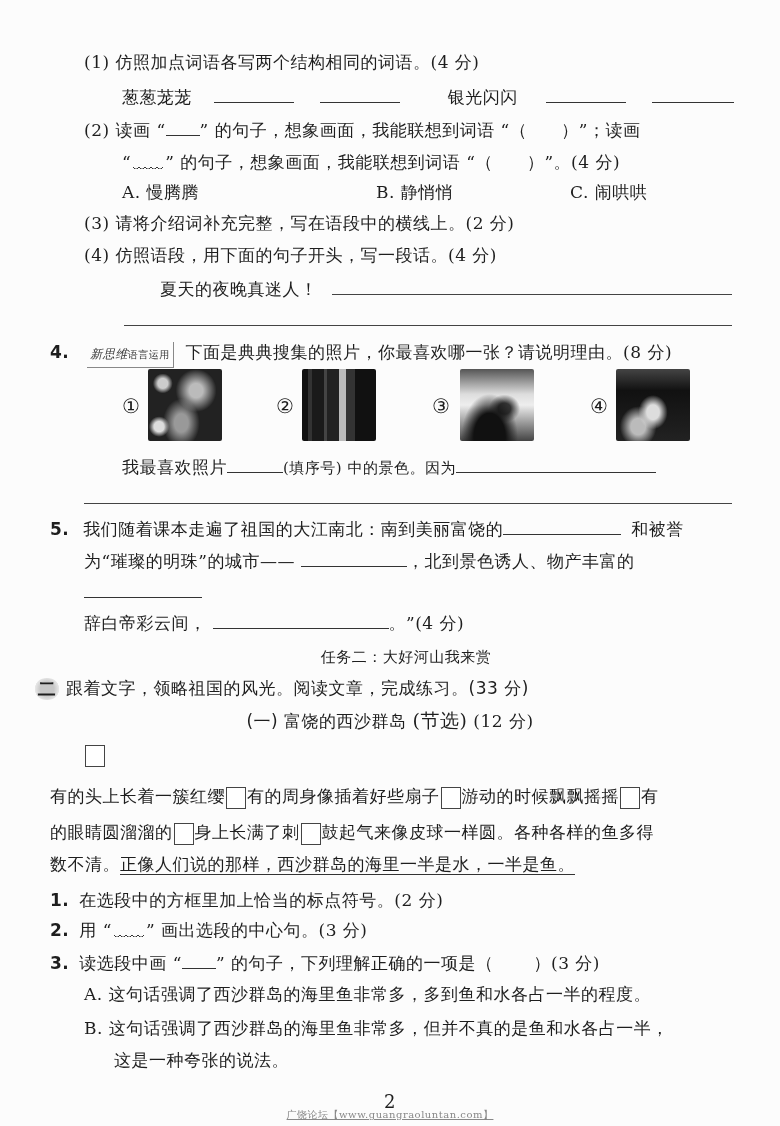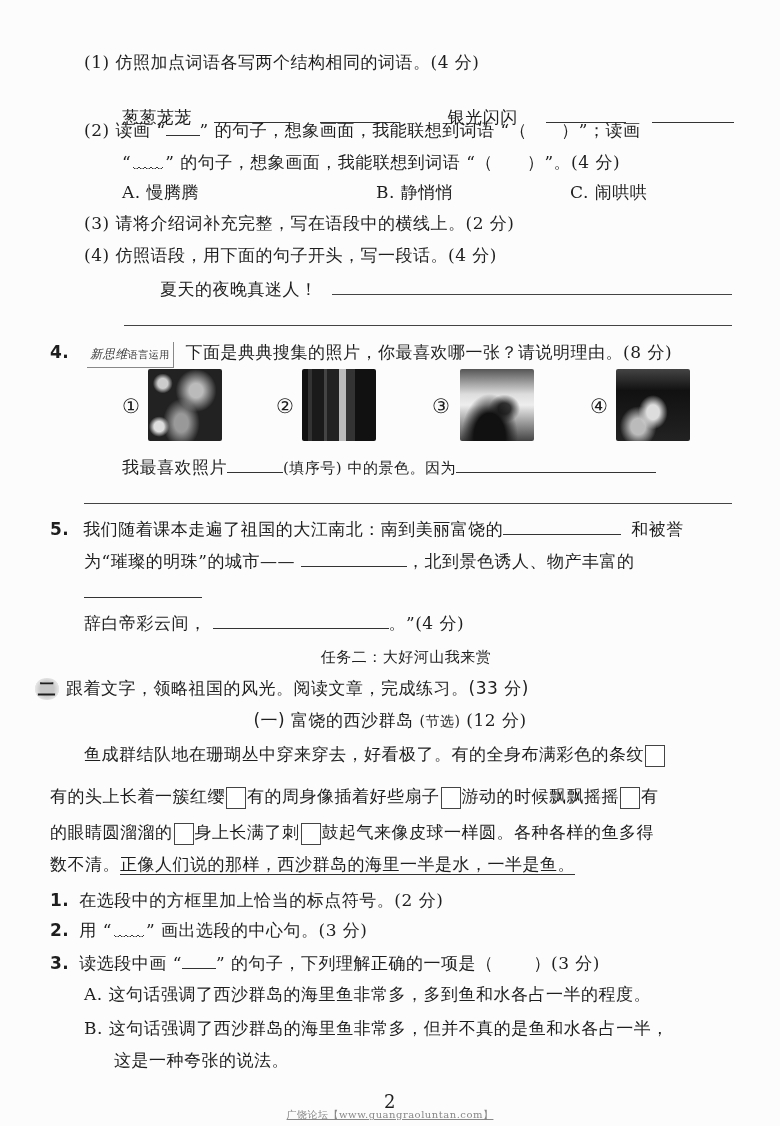--- a/index.html
+++ b/index.html
@@ -25,21 +25,21 @@
   .center { left: 0; width: 780px; text-align: center; }
   .underline-sent { border-bottom: 1px solid #333; }
 </style>
 </head>
 <body>
 
 <div class="line" style="left:84px;top:50px;">
   <span>(1)</span>
   <span>仿照加点词语各写两个结构相同的词语。(4 分)</span>
 </div>
-<div class="line" style="left:122px;top:84px;margin-top:20px;">
+<div class="line" style="left:122px;top:84px;">
   <span>葱葱茏茏</span>
   <span class="blank" style="width:80px;margin-left:16px;"></span>
   <span class="blank" style="width:80px;margin-left:20px;"></span>
   <span style="margin-left:42px;">银光闪闪</span>
   <span class="blank" style="width:80px;margin-left:22px;"></span>
   <span class="blank" style="width:82px;margin-left:20px;"></span>
 </div>
 
 <div class="line" style="left:84px;top:117px;">
   <span>(2)</span>
@@ -103,26 +103,26 @@
   <span>辞白帝彩云间，</span><span class="blank" style="width:176px;margin-left:6px;"></span><span>。”(4 分)</span>
 </div>
 
 <div class="line sans center" style="top:645px;font-weight:normal;font-size:15px;padding-left:16px;">任务二：大好河山我来赏</div>
 
 <div class="line sans" style="left:34px;top:676px;">
   <span class="section-icon">二</span><span>跟着文字，领略祖国的风光。阅读文章，完成练习。(33 分)</span>
 </div>
 <div class="line center" style="top:708px;">
   <span class="sans">(一) 富饶的西沙群岛</span>
-  <span style="font-size:14px;">(节选)</span>
+  <span style="font-size:19px;">(节选)</span>
   <span>(12 分)</span>
 </div>
 
 <div class="line" style="left:84px;top:742px;">
-  <span>鱼成群结队地在珊瑚丛中穿来穿去，好看极了。有的全身布满彩色的条纹</span><span class="box"></span>
+  <span class="box"></span>
 </div>
 <div class="line" style="left:50px;top:784px;">
   <span>有的头上长着一簇红缨</span><span class="box"></span><span>有的周身像插着好些扇子</span><span class="box"></span><span>游动的时候飘飘摇摇</span><span class="box"></span><span>有</span>
 </div>
 <div class="line" style="left:50px;top:820px;">
   <span>的眼睛圆溜溜的</span><span class="box"></span><span>身上长满了刺</span><span class="box"></span><span>鼓起气来像皮球一样圆。各种各样的鱼多得</span>
 </div>
 <div class="line" style="left:50px;top:852px;">
   <span>数不清。</span><span class="underline-sent">正像人们说的那样，西沙群岛的海里一半是水，一半是鱼。</span>
 </div>

